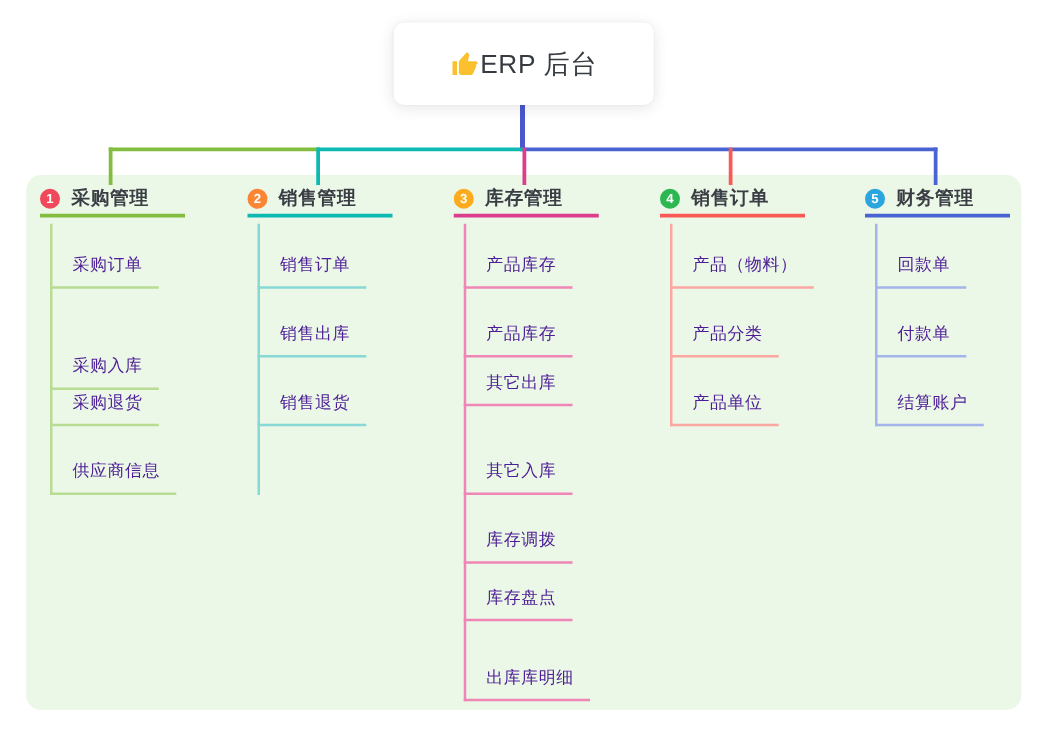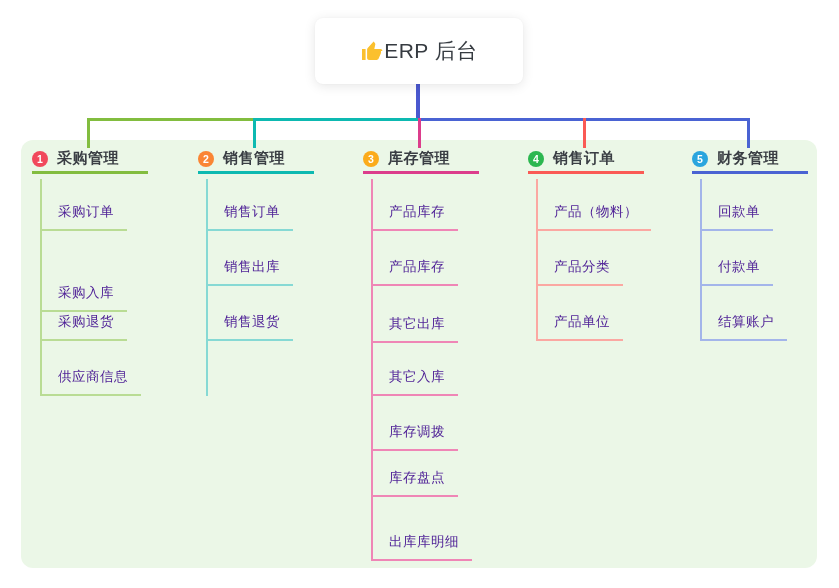--- a/index.html
+++ b/index.html
@@ -78,21 +78,21 @@
     <div class="child-node" style="left: 206px; top: 257px; border-bottom-color: rgb(134, 217, 212); text-align: center;">销售出库</div>
     <div class="child-node" style="left: 206px; top: 312px; border-bottom-color: rgb(134, 217, 212);">销售退货</div>
     <div class="vline" style="left: 417.5px; top: 118px; width: 3px; height: 30px; background: rgb(220, 61, 140);"></div>
     <div class="branch-header" style="left: 363px; border-bottom-color: rgb(220, 61, 140);">
       <span class="badge" style="background: rgb(251, 171, 27);">3</span>
       <span class="branch-label">库存管理</span>
     </div>
     <div class="vline" style="left: 371px; top: 179px; width: 2px; height: 382px; background: rgb(239, 134, 182);"></div>
     <div class="child-node" style="left: 371px; top: 202px; border-bottom-color: rgb(239, 134, 182);">产品库存</div>
     <div class="child-node" style="left: 371px; top: 257px; border-bottom-color: rgb(239, 134, 182);">产品库存</div>
-    <div class="child-node" style="left: 371px; top: 314px; border-bottom-color: rgb(239, 134, 182);">其它出库</div>
+    <div class="child-node" style="left: 371px; top: 296px; border-bottom-color: rgb(239, 134, 182);">其它出库</div>
     <div class="child-node" style="left: 371px; top: 367px; border-bottom-color: rgb(239, 134, 182);">其它入库</div>
     <div class="child-node" style="left: 371px; top: 422px; border-bottom-color: rgb(239, 134, 182);">库存调拨</div>
     <div class="child-node" style="left: 371px; top: 468px; border-bottom-color: rgb(239, 134, 182);">库存盘点</div>
     <div class="child-node" style="left: 371px; top: 532px; border-bottom-color: rgb(239, 134, 182);">出库库明细</div>
     <div class="vline" style="left: 582.5px; top: 118px; width: 3px; height: 30px; background: rgb(250, 90, 85);"></div>
     <div class="branch-header" style="left: 528px; border-bottom-color: rgb(250, 90, 85);">
       <span class="badge" style="background: rgb(44, 183, 80);">4</span>
       <span class="branch-label">销售订单</span>
     </div>
     <div class="vline" style="left: 536px; top: 179px; width: 2px; height: 162px; background: rgb(251, 168, 162);"></div>

